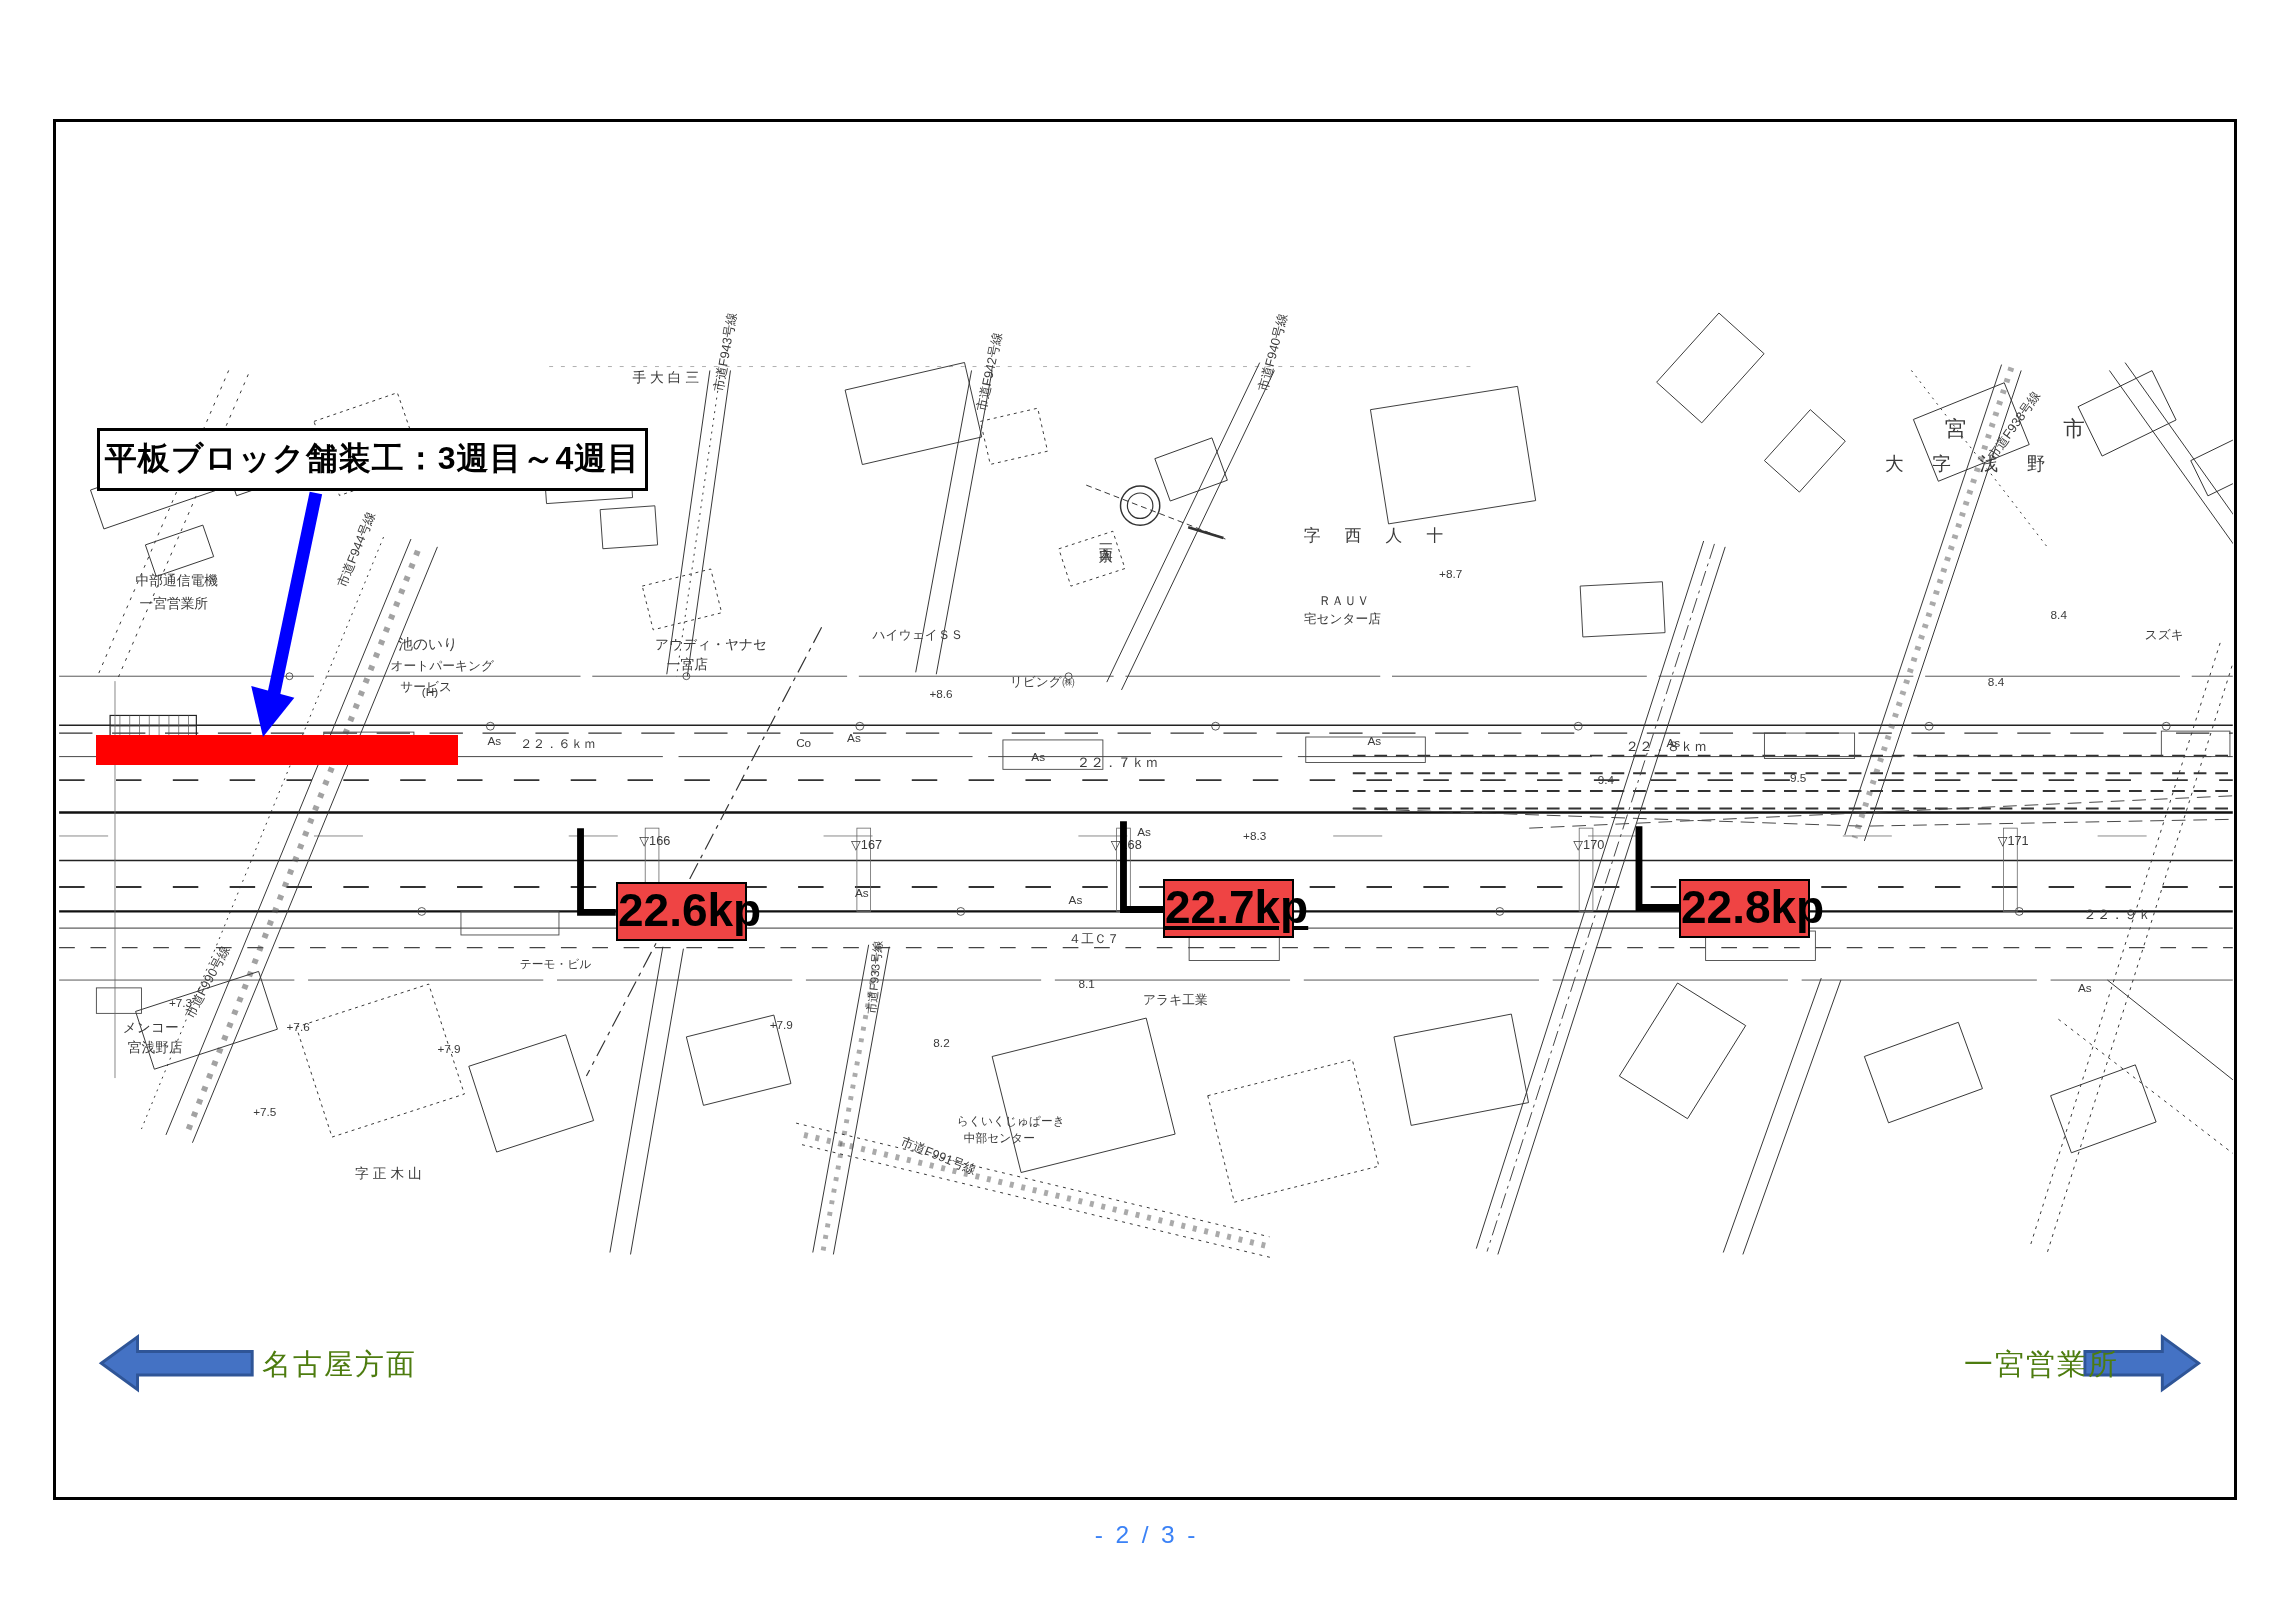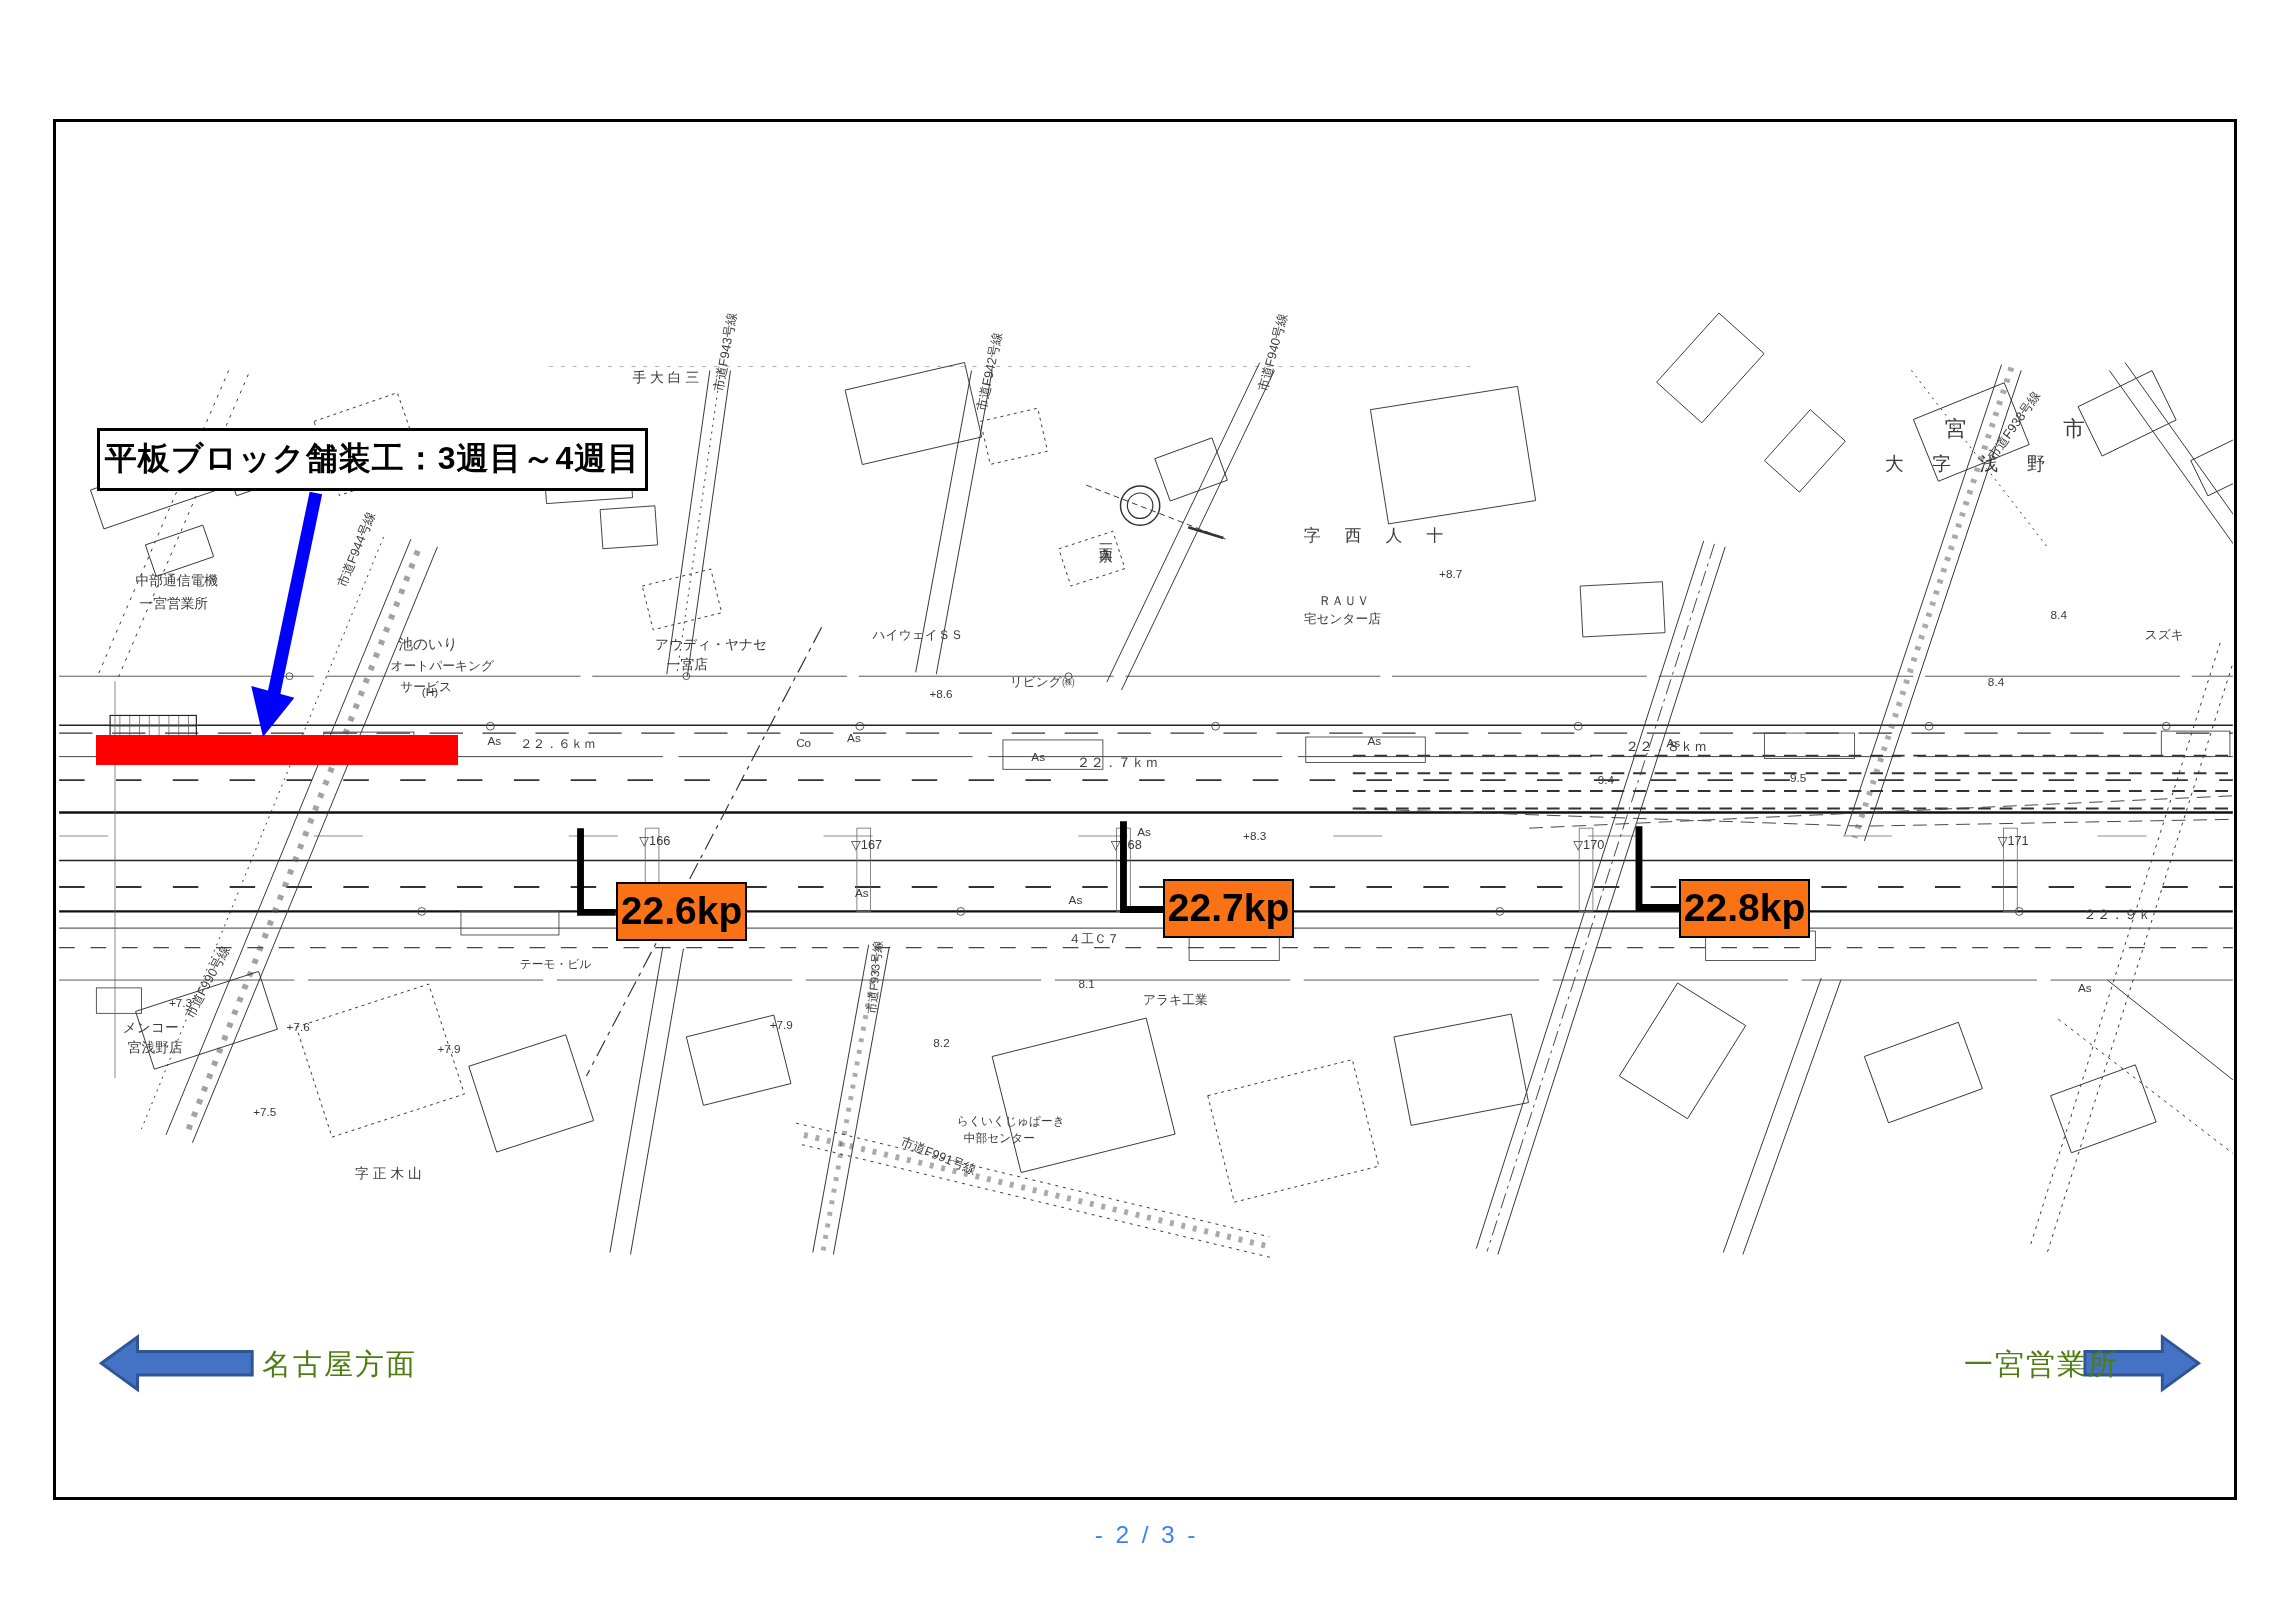--- a/index.html
+++ b/index.html
@@ -7,23 +7,23 @@
         font-family:"Liberation Sans","DejaVu Sans",sans-serif;color:#000;}
   #frame{position:absolute;left:53px;top:119px;width:2184px;height:1381px;
          border:3.9px solid #000;box-sizing:border-box;background:transparent;}
   svg.layer{position:absolute;left:0;top:0;width:2293px;height:1621px;}
   #overlay-svg{pointer-events:none;}
   #work-label-box{position:absolute;left:97px;top:428px;width:551px;height:63px;
     border:3.9px solid #000;box-sizing:border-box;background:#fff;
     font-size:32px;font-weight:bold;text-align:center;line-height:55px;letter-spacing:1px;}
   #red-highlight{position:absolute;left:96px;top:735px;width:362px;height:30px;background:#ff0000;}
   .kp-box{position:absolute;width:131px;height:59px;border:2.9px solid #000;box-sizing:border-box;
-    background:#f97316;font-size:39px;font-weight:bold;text-align:center;line-height:53px;}
+    background:#ef4444;font-size:46px;font-weight:bold;text-align:center;line-height:53px;}
   #kp-box-0{left:616px;top:882px;}
-  #kp-box-1{left:1163px;top:879px;}
+  #kp-box-1{left:1163px;top:879px;text-decoration:underline;}
   #kp-box-2{left:1679px;top:879px;}
   .dir-label{position:absolute;font-size:29px;color:#4d7c0f;letter-spacing:2px;}
   #dir-label-left{left:262px;top:1345px;}
   #dir-label-right{left:1964px;top:1345px;}
   #page-num{position:absolute;left:0;top:1521px;width:2293px;text-align:center;
     font-size:24.5px;letter-spacing:2.9px;color:#3b82f6;}
 </style>
 </head>
 <body>
 

